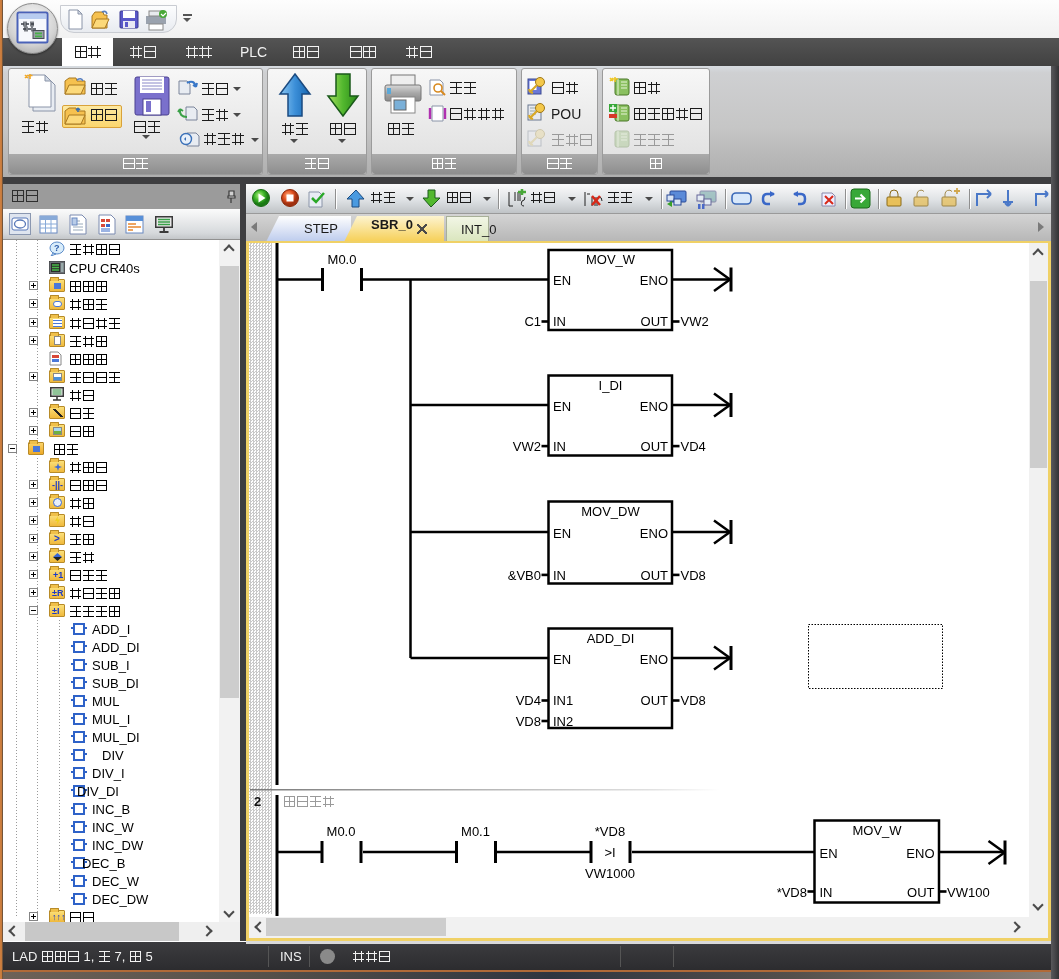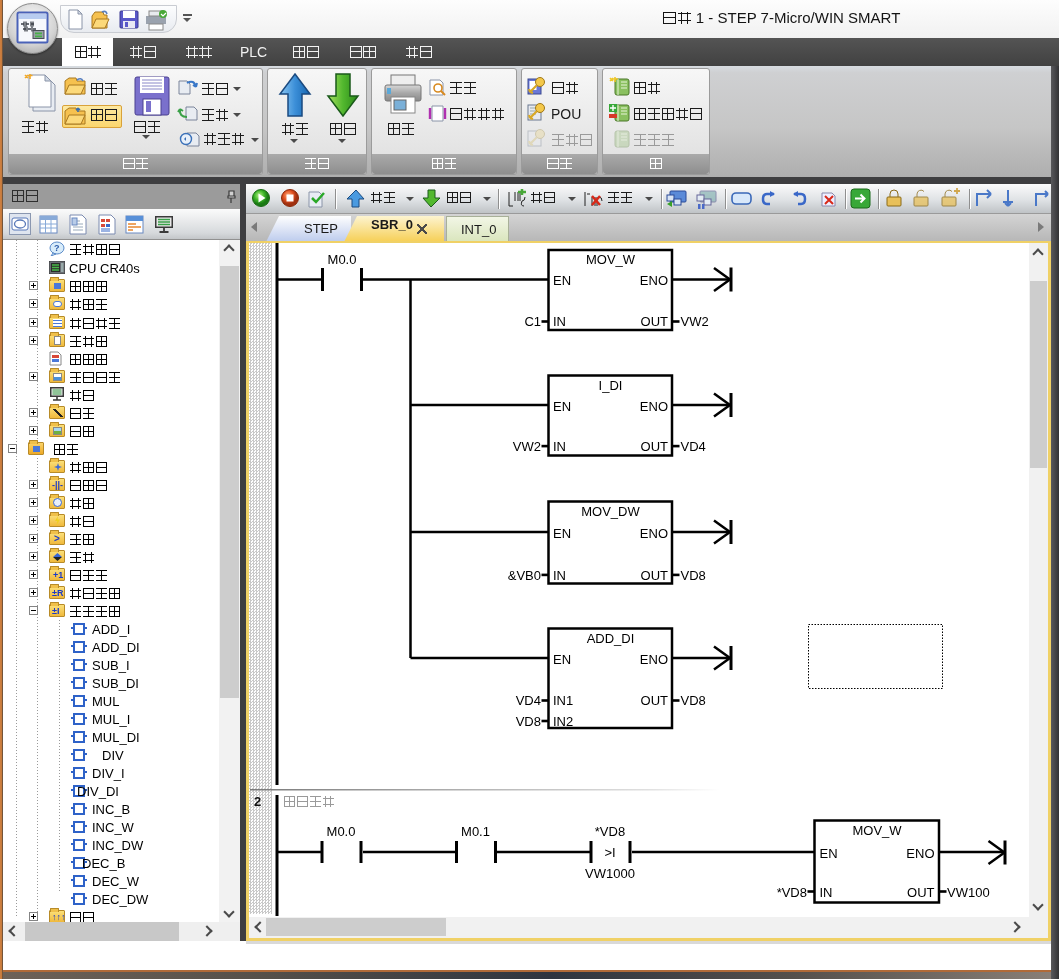--- a/index.html
+++ b/index.html
@@ -53,39 +53,38 @@
 #splitter{left:240px;top:184px;width:6px;height:757px;background:#3e3e40}
 
 #editor{left:246px;top:184px;width:805px;height:757px;background:#cfcfcf}
 #etool{left:0;top:0;width:805px;height:30px;background:linear-gradient(#fbfbfb,#dfe2e5 55%,#bfc3c6);border-bottom:1px solid #9a9a9a}
 .esep{position:absolute;top:5px;width:1px;height:20px;background:#8f8f8f;box-shadow:1px 0 0 #fff}
 .etxt{position:absolute;top:6px;font-size:13px;color:#1c1c1c;white-space:nowrap}
 #etabs{left:0;top:30px;width:805px;height:28px;background:linear-gradient(#d4d4d4,#b6b6b6)}
 .tab{position:absolute;top:32px;height:26px;font-size:13px;color:#1a1a1a}
 #tmain{left:20px;width:85px;background:linear-gradient(#fefefe,#bccbed);clip-path:polygon(13px 0,100% 0,100% 100%,0 100%)}
 #tsbr{left:98px;width:100px;background:linear-gradient(#fdf4d0,#f6cf55);clip-path:polygon(13px 0,100% 0,100% 100%,0 100%);font-weight:bold}
-#tint{left:200px;width:63px;background:linear-gradient(#f2f6e6,#d9e5bc);border:1px solid #a8b098;border-bottom:none}
+#tint{left:200px;width:43px;background:linear-gradient(#f2f6e6,#d9e5bc);border:1px solid #a8b098;border-bottom:none}
 #econt{left:0px;top:57px;width:805px;height:700px;border:3px solid #f0d166;border-top:2px solid #f0d166;background:#fff}
 #hatch{position:absolute;left:0;top:0;width:23px;height:671px;background-image:conic-gradient(#c9c9c9 25%,#fff 0 50%,#c9c9c9 0 75%,#fff 0);background-size:3px 3px}
 #evsb{position:absolute;left:780px;top:0;width:19px;height:674px;background:#f1f1f1}
 #evsb .thumb{position:absolute;left:1px;top:38px;width:17px;height:187px;background:#cdcdcd}
 #ehsb{position:absolute;left:0;top:674px;width:799px;height:21px;background:#f1f1f1}
 #ehsb .thumb{position:absolute;left:17px;top:1px;width:180px;height:18px;background:#cdcdcd}
 
 #sbar{left:0;top:942px;width:1059px;height:28px;background:linear-gradient(#3c3c3f,#2c2c2f);color:#f2f2f2;font-size:13px}
 .ssep{position:absolute;top:4px;width:1px;height:21px;background:#555}
 #bframe{left:0;top:970px;width:1059px;height:9px;background:linear-gradient(90deg,#6e6258,#55504a 25%,#2f3540 52%,#55504c 75%,#8a8078)}
 #oline{left:0;top:970px;width:1059px;height:2px;background:#b06a38}
 #lframe{left:0;top:0;width:3px;height:979px;background:linear-gradient(90deg,#d08040 0,#c47a3c 60%,#3a3a3a)}
 #rframe{left:1051px;top:66px;width:8px;height:913px;background:linear-gradient(90deg,#58585b,#4a4a4d 40%,#323234)}
 </style></head><body>
 <div id="page">
 
 <div class="abs" id="titlebar"></div>
-<div class="abs" id="wtitle"><i class="cg cg1"></i><i class="cg cg2"></i> 1 - STEP 7-Micro/WIN SMART</div>
 <div class="abs" id="qat"></div>
 <svg class="abs" style="left:66px;top:8px" width="110" height="24" viewBox="0 0 110 24">
  <g>
         <path d="M3 2h9l4 4v15H3z" fill="#fff" stroke="#8a94a8"></path>
         <path d="M12 2l4 4h-4z" fill="#d8dee8" stroke="#8a94a8"></path>
       </g>
  <g>
         <path d="M26 8l3-4h8l1 3h3v13H26z" fill="#f6c14f" stroke="#a87820"></path>
         <path d="M26 20l4-9h13l-4 9z" fill="#fcd97a" stroke="#a87820"></path>
         <path d="M36 4q4-2 5 2" fill="none" stroke="#5a80c0" stroke-width="1.6"></path>
@@ -822,18 +821,28 @@
           <div class="cv cvd" style="left:5px;top:658px"></div>
         </div>
   <div class="abs" id="ehsb">
           <div class="cv cvl" style="left:7px;top:6px"></div>
           <div class="thumb"></div>
           <div class="cv cvr" style="left:762px;top:6px"></div>
         </div>
  </div>
 </div>
 
+<div class="abs" id="sbar">
+ <div class="abs" style="left:12px;top:7px">LAD <i class="cg cg3"></i><i class="cg cg3"></i><i class="cg cg1"></i> 1, <i class="cg cg0"></i> 7, <i class="cg cg3"></i> 5</div>
+ <div class="ssep" style="left:268px"></div>
+ <div class="abs" style="left:280px;top:7px">INS</div>
+ <div class="ssep" style="left:309px"></div>
+ <div class="abs" style="left:320px;top:7px;width:15px;height:15px;border-radius:50%;background:#8a8a8a"></div>
+ <div class="abs" style="left:352px;top:7px"><i class="cg cg2"></i><i class="cg cg2"></i><i class="cg cg1"></i></div>
+ <div class="ssep" style="left:620px"></div>
+ <div class="ssep" style="left:673px"></div>
+</div>
 <div class="abs" style="left:246px;top:941px;width:805px;height:3px;background:#d9d9d9;z-index:5"></div>
 <div class="abs" id="bframe"></div>
 <div class="abs" id="oline"></div>
 <div class="abs" id="lframe"></div>
 <div class="abs" id="rframe"></div>
 </div>
 
 </body></html>

